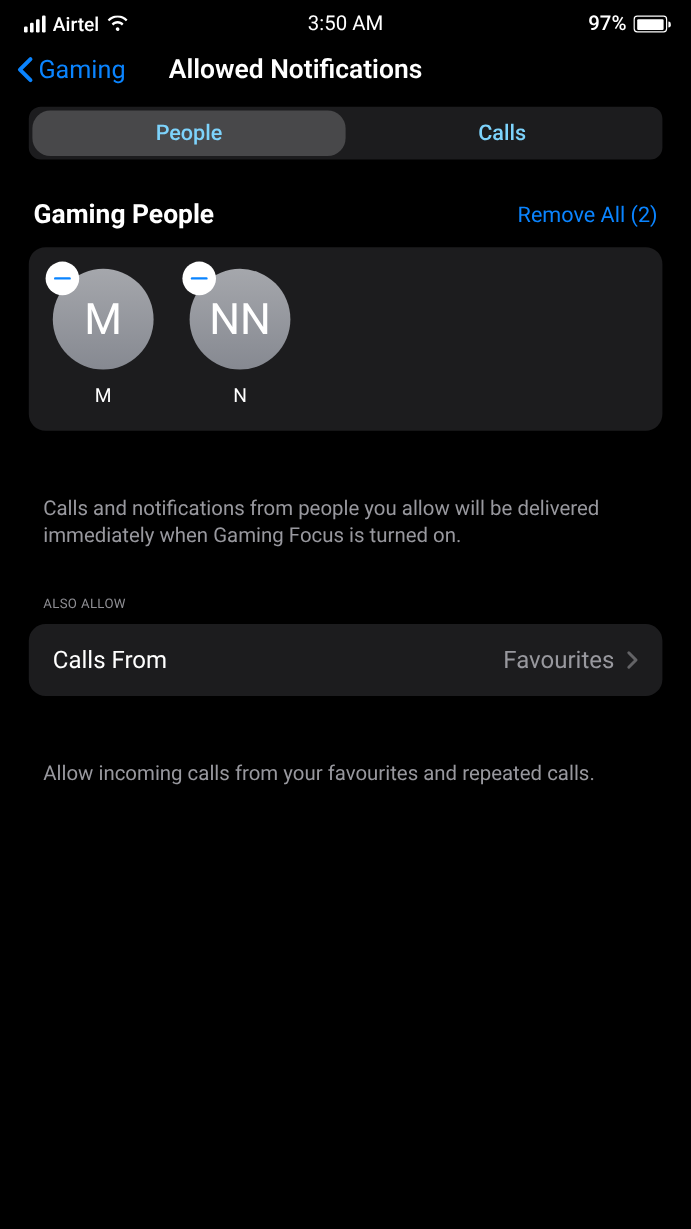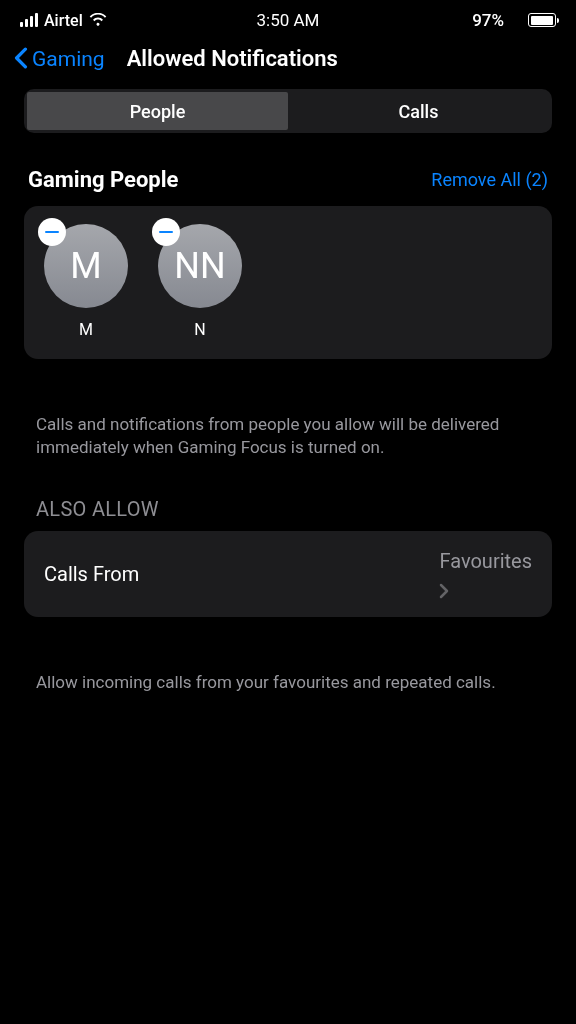--- a/index.html
+++ b/index.html
@@ -50,21 +50,21 @@
     .wifi-icon { width: 18px; height: 14px; }
     .status-center {
       position: absolute;
       left: 50%;
       transform: translateX(-50%);
       font-weight: 400;
     }
     .status-right {
       display: flex;
       align-items: center;
-      gap: 24px;
+      gap: 6px;
       font-weight: 500;
     }
     .battery {
       width: 28px;
       height: 14px;
       border: 1.5px solid #fff;
       border-radius: 3px;
       position: relative;
       display: flex;
       align-items: center;
@@ -100,42 +100,42 @@
       font-size: 21px;
       cursor: pointer;
     }
     .back-chevron {
       width: 14px;
       height: 22px;
     }
     .page-title {
       font-size: 22px;
       font-weight: 600;
-      margin-left: 14px;
+      margin-left: 28px;
     }
     
     .segmented-wrap {
       padding: 0 24px;
     }
     .segmented {
       display: flex;
       background: #1c1c1e;
       border-radius: 10px;
       padding: 3px;
       height: 44px;
     }
     .segment {
       flex: 1;
       display: flex;
       align-items: center;
       justify-content: center;
-      border-radius: 2px;
+      border-radius: 15px;
       font-size: 18px;
       font-weight: 500;
-      color: #ffffff;
+      color: #7dd3fc;
       cursor: pointer;
     }
     .segment.active {
       background: #48484a;
     }
     
     .section-header {
       display: flex;
       justify-content: space-between;
       align-items: center;
@@ -221,21 +221,21 @@
     .description {
       padding: 14px 36px 0 36px;
       font-size: 17px;
       line-height: 1.35;
       color: #98989e;
       margin-top: 40px;
     }
     
     .group-header {
       padding: 38px 36px 10px 36px;
-      font-size: 20px;
+      font-size: 11px;
       color: #8e8e93;
       letter-spacing: 0.3px;
     }
     
     .row-card {
       margin: 0 24px;
       background: #1c1c1e;
       border-radius: 14px;
     }
     .row-item {
@@ -244,23 +244,22 @@
       align-items: center;
       padding: 18px 20px;
       cursor: pointer;
     }
     .row-label {
       font-size: 20px;
       color: #fff;
     }
     .row-right {
       display: flex;
-      align-items: flex-start;
+      align-items: center;
       gap: 10px;
-      flex-direction: column;
     }
     .row-value {
       font-size: 20px;
       color: #98989e;
     }
     .chevron-right {
       width: 10px;
       height: 16px;
     }
   </style>

